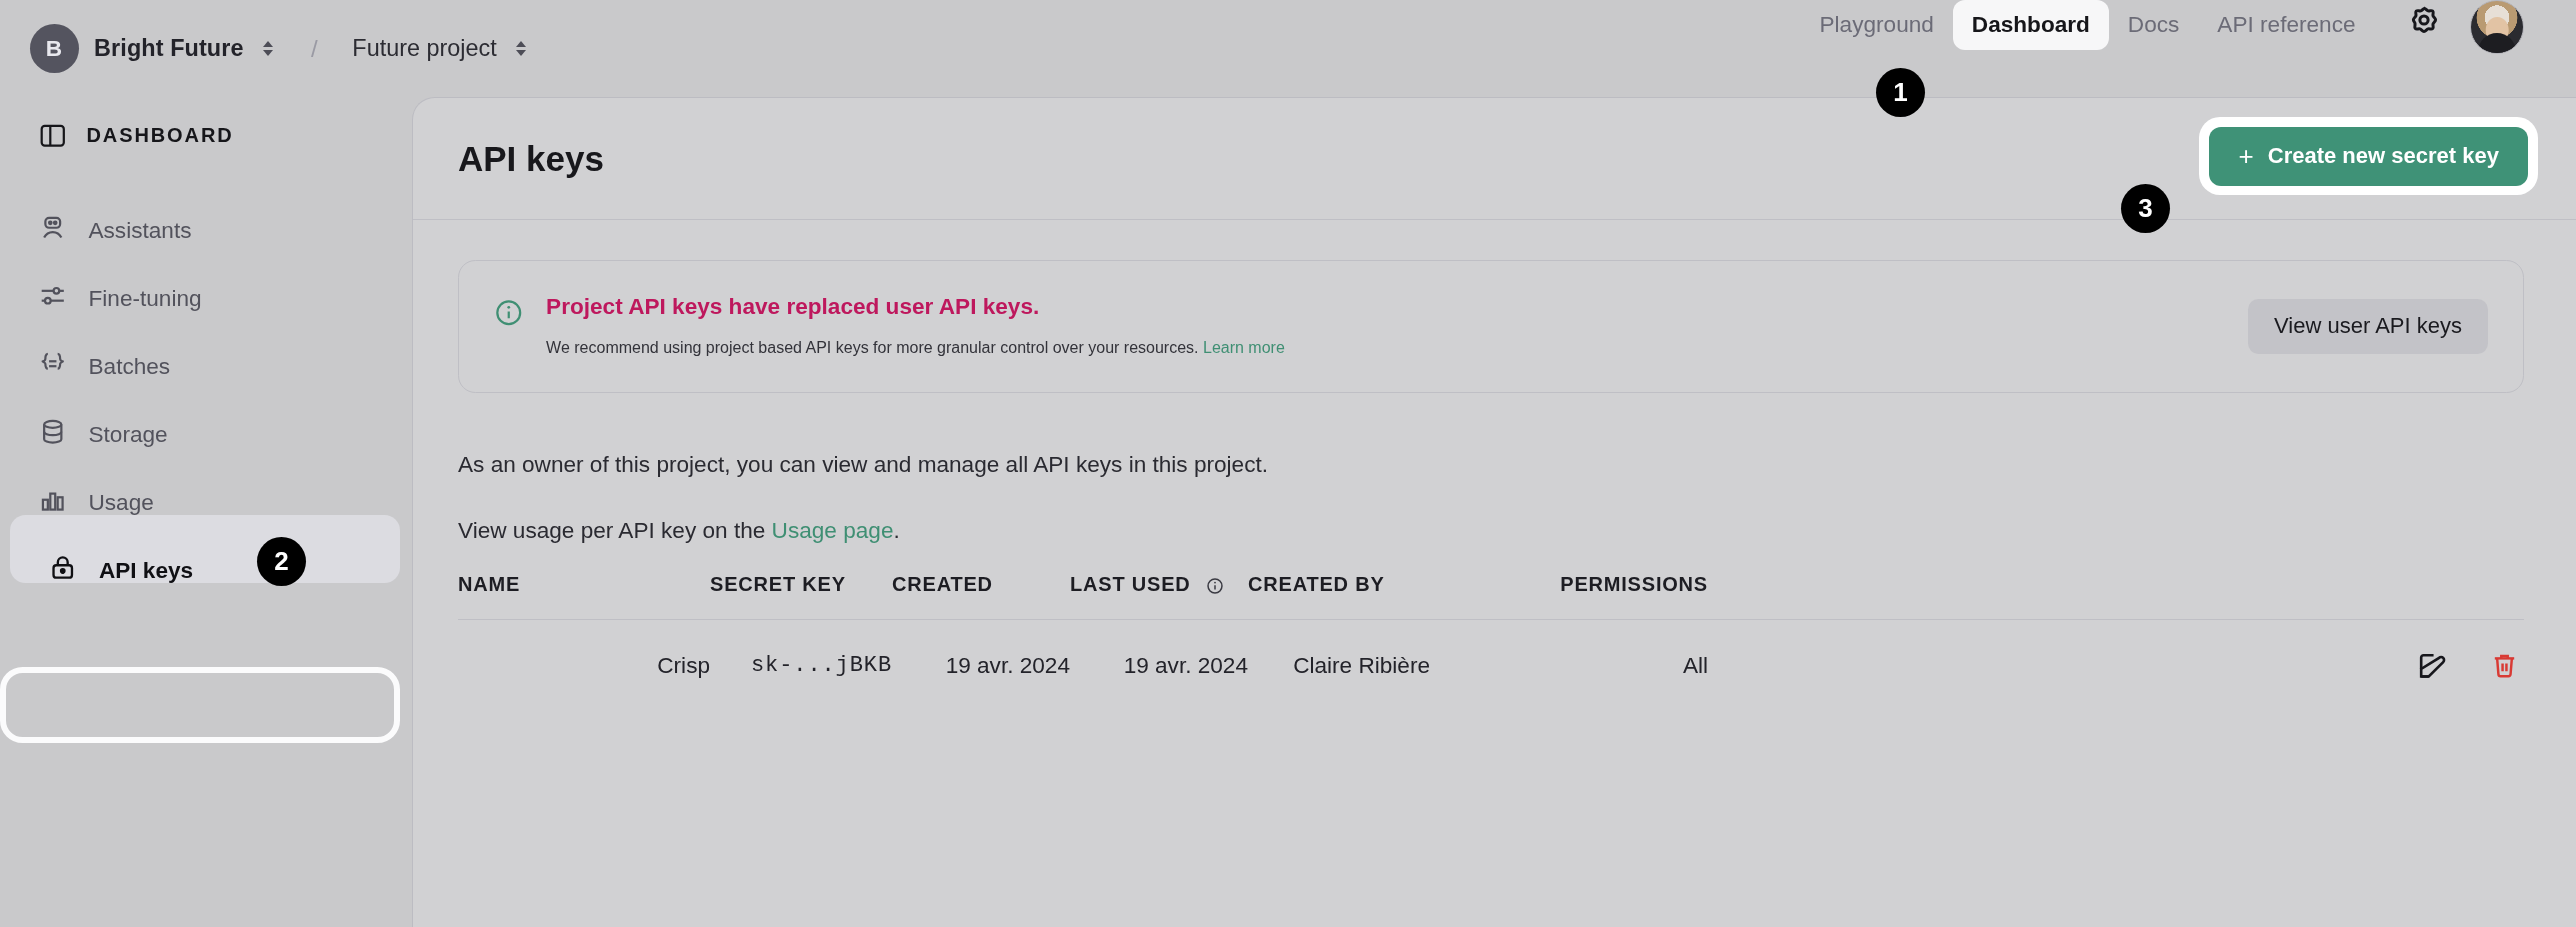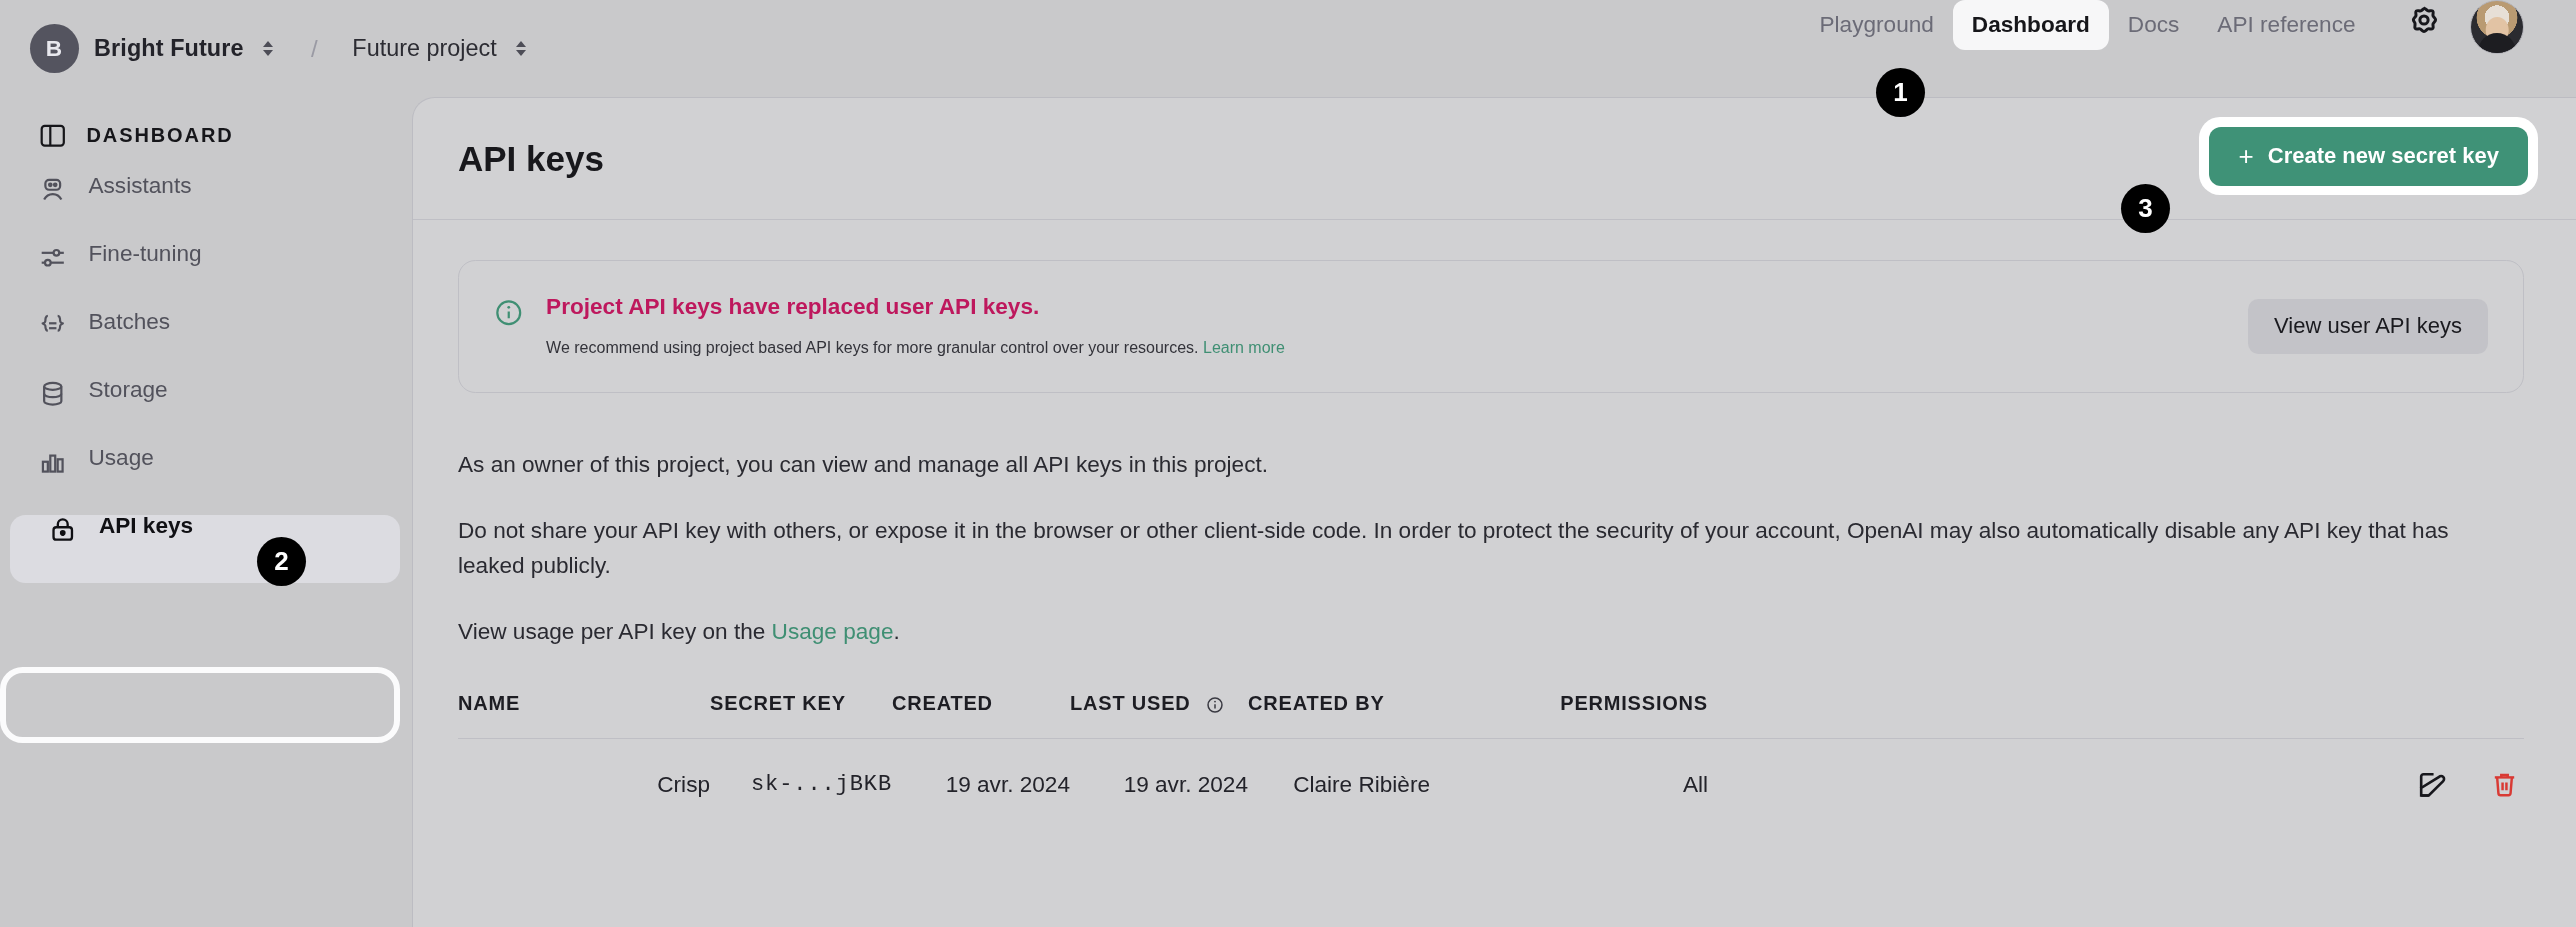--- a/index.html
+++ b/index.html
@@ -52,21 +52,21 @@
     width: 38px; height: 24px; border-radius: 19px 19px 0 0; background: #1d1d21;
   }
 
   
   .sidebar { position: absolute; top: 97px; left: 0; width: 412px; height: 830px; background: #c9c9cb; }
   .side-head {
     display: flex; align-items: center; gap: 19px; padding: 24px 0 24px 38px;
     font-size: 20px; font-weight: 700; letter-spacing: 1.9px; color: #16161a;
   }
   .side-item {
-    display: flex; align-items: flex-start; gap: 21px; height: 68px;
+    display: flex; align-items: flex-end; gap: 21px; height: 68px;
     padding-left: 38px; margin: 0 19px 0 0; border-radius: 15.6px;
     font-size: 22.6px; color: #52525c; cursor: pointer; position: relative;
   }
   .side-item .lbl { line-height: 1; }
   .side-item.active { background: #dcdce1; color: #101014; font-weight: 600; margin-left: 10.4px; margin-right: 12px; }
   .side-item.active .lbl { font-weight: 600; }
   .ring {
     position: absolute; left: 0; top: 570px; width: 400px; height: 76px;
     border-radius: 22.6px; border: 6px solid #fbfbfc; pointer-events: none;
   }
@@ -107,21 +107,21 @@
     background: #c3c3c8; color: #1a1a1f; font-size: 22px; font-weight: 500;
     padding: 14.8px 26px; border-radius: 10.4px; border: none; cursor: pointer; white-space: nowrap;
     align-self: center;
   }
 
   .para { font-size: 22.6px; color: #2a2a31; line-height: 1.55; }
   .p1 { margin-top: 54px; }
   .p2 { margin-top: 31px; max-width: 2032px; }
   .p3 { margin-top: 31px; }
 
-  table { width: 100%; border-collapse: collapse; margin-top: 43px; }
+  table { width: 100%; border-collapse: collapse; margin-top: 25px; }
   th {
     text-align: left; font-size: 20px; font-weight: 600; letter-spacing: 0.8px;
     color: #1d1d23; padding: 0 0 22.6px 0;
   }
   td { font-size: 22.6px; color: #23232a; padding: 26px 0 0 0; vertical-align: middle; text-align: right; }
   thead tr { border-bottom: 0.9px solid #bfbfc5; }
   .mono { font-family: "Liberation Mono", monospace; font-size: 22px; letter-spacing: 0.9px; }
   .col-name { width: 252px; }
   .col-secret { width: 182px; }
   .col-created { width: 178px; }
@@ -273,21 +273,20 @@
           <div class="banner-sub">
             <span>We recommend using project based API keys for more granular control over your resources.</span>
             <a class="link">Learn more</a>
           </div>
         </div>
         <button class="btn-secondary">View user API keys</button>
       </div>
 
       <p class="para p1">As an owner of this project, you can view and manage all API keys in this project.</p>
 
-      <p class="para p2">Do not share your API key with others, or expose it in the browser or other client-side code. In order to protect the security of your account, OpenAI may also automatically disable any API key that has leaked publicly.</p>
 
       <p class="para p3">
         <span>View usage per API key on the </span><a class="link">Usage page</a><span>.</span>
       </p>
 
       <table>
         <thead>
           <tr>
             <th class="col-name">NAME</th>
             <th class="col-secret">SECRET KEY</th>

